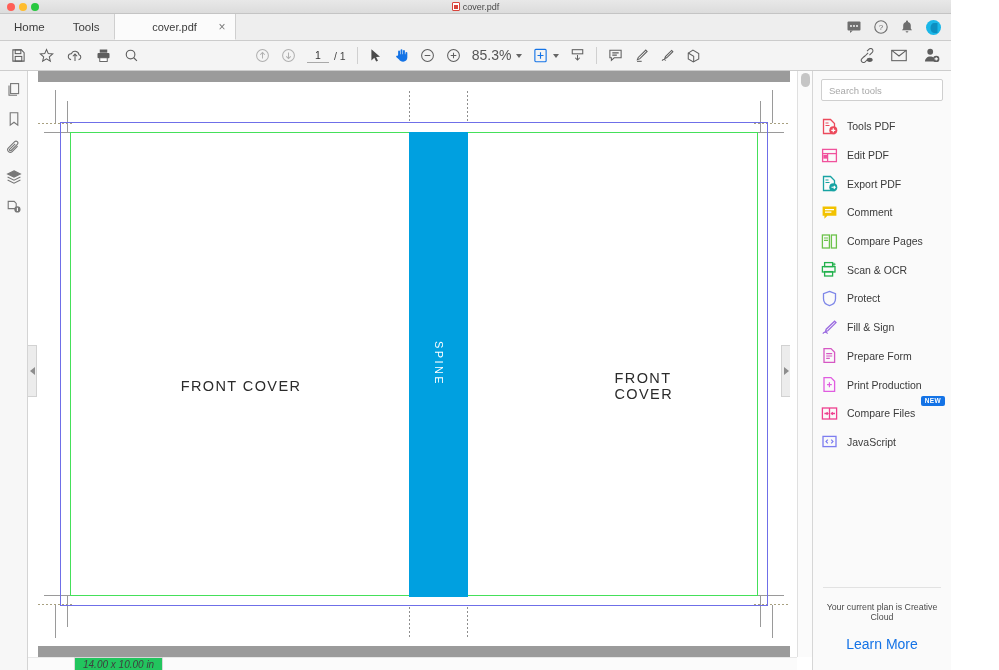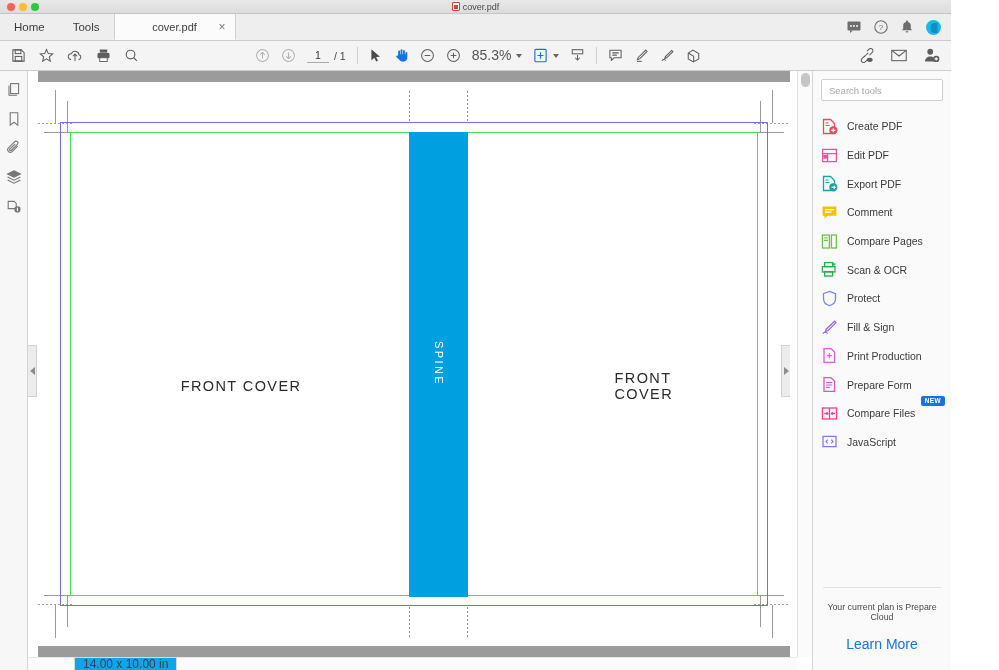--- a/index.html
+++ b/index.html
@@ -173,23 +173,23 @@
     background: #c6c6c6; border-radius: 5px;
   }
   .hscroll {
     position: absolute; left: 0; right: 15px; bottom: 0; height: 13px;
     background: #fbfbfb; border-top: 1px solid #e8e8e8;
   }
 
   
   .statuschip {
     position: absolute; left: 46px; bottom: 0px; height: 13px;
-    background: #0ea5e9; border: 1px solid #d8d8d8; border-bottom: none;
+    background: #22c55e; border: 1px solid #d8d8d8; border-bottom: none;
     display: flex; align-items: center; padding: 0 8px;
-    font-size: 12px; color: #3f3f3f; z-index: 7;
+    font-size: 10px; color: #3f3f3f; z-index: 7; font-style: italic;
   }
 
   
   .toolspanel {
     width: 139px; background: #fafafa; border-left: 1px solid #d6d6d6;
     display: flex; flex-direction: column; flex: 0 0 139px; padding-top: 8px;
   }
   .searchbox {
     margin: 0 8px 11px 8px; height: 22px; background: #fff;
     border: 1px solid #cfcfcf; border-radius: 2px;
@@ -530,21 +530,21 @@
 
       <div class="tool">
         <span class="tool-ico">
           <svg width="17" height="17" viewBox="0 0 17 17" fill="none">
             <path d="M2.5 1.5h7l4 4v10h-11z" stroke="#ec4a5c" stroke-width="1.3"></path>
             <path d="M4.5 5h3M4.5 7.5h4" stroke="#ec4a5c" stroke-width="1.1"></path>
             <circle cx="12.3" cy="12.3" r="4" fill="#ec4a5c"></circle>
             <path d="M12.3 10.3v4M10.3 12.3h4" stroke="#fff" stroke-width="1.2"></path>
           </svg>
         </span>
-        <span class="tool-label">Create PDF</span>
+        <span class="tool-label">Tools PDF</span>
       </div>
 
       <div class="tool">
         <span class="tool-ico">
           <svg width="17" height="17" viewBox="0 0 17 17" fill="none" stroke="#f0529c" stroke-width="1.3">
             <rect x="1.6" y="2.4" width="13.8" height="12.2"></rect>
             <path d="M1.6 6.6h13.8"></path>
               <path d="M6.6 6.6v8"></path>
             <rect x="3" y="8.6" width="2.4" height="2.4" fill="#f0529c"></rect>
           </svg>
@@ -611,36 +611,36 @@
           <svg width="17" height="17" viewBox="0 0 17 17" fill="none" stroke="#9b6ce0" stroke-width="1.3">
             <path d="M13.6 2.2l1.4 1.4-8.2 8.2-2.4.8.8-2.4z"></path>
             <path d="M1.8 14.6c1.6-2.2 3.6-1.6 4.8 0" stroke-width="1.2"></path>
           </svg>
         </span>
         <span class="tool-label">Fill &amp; Sign</span>
       </div>
 
       <div class="tool">
         <span class="tool-ico">
+          <svg width="17" height="17" viewBox="0 0 17 17" fill="none" stroke="#d657c4" stroke-width="1.3">
+            <path d="M3 1.6h7l3.6 3.6v10.2H3z"></path>
+            <path d="M5.2 6.6h6M5.2 9h6M5.2 11.4h3.6" stroke-width="1.1"></path>
+          </svg>
+        </span>
+        <span class="tool-label">Prepare Form</span>
+      </div>
+
+      <div class="tool">
+        <span class="tool-ico">
           <svg width="17" height="17" viewBox="0 0 17 17" fill="none" stroke="#e05ce0" stroke-width="1.3">
             <path d="M3 1.6h7l3.6 3.6v10.2H3z"></path>
             <path d="M8.4 6.2v5M6 8.6h4.8" stroke-width="1.2"></path>
           </svg>
         </span>
         <span class="tool-label">Print Production</span>
-      </div>
-
-      <div class="tool">
-        <span class="tool-ico">
-          <svg width="17" height="17" viewBox="0 0 17 17" fill="none" stroke="#d657c4" stroke-width="1.3">
-            <path d="M3 1.6h7l3.6 3.6v10.2H3z"></path>
-            <path d="M5.2 6.6h6M5.2 9h6M5.2 11.4h3.6" stroke-width="1.1"></path>
-          </svg>
-        </span>
-        <span class="tool-label">Prepare Form</span>
       </div>
 
       <div class="tool">
         <span class="tool-ico">
           <svg width="17" height="17" viewBox="0 0 17 17" fill="none" stroke="#ef3f8f" stroke-width="1.3">
             <rect x="1.4" y="3" width="14.2" height="11"></rect>
             <path d="M8.5 3v11"></path>
             <path d="M3.4 8.5h3.4M5.6 7.2l1.4 1.3-1.4 1.3"></path>
             <path d="M14 8.5h-3.4M11.8 7.2l-1.4 1.3 1.4 1.3"></path>
           </svg>
@@ -655,18 +655,18 @@
             <rect x="2" y="3.4" width="13" height="10.2"></rect>
             <path d="M6.8 6.6l-1.8 1.9 1.8 1.9M10.2 6.6l1.8 1.9-1.8 1.9" stroke-width="1.2"></path>
           </svg>
         </span>
         <span class="tool-label">JavaScript</span>
       </div>
 
 
       <div class="panel-foot">
         <div class="divider"></div>
-        <div class="plan-text">Your current plan is Prepare Cloud</div>
+        <div class="plan-text">Your current plan is Creative Cloud</div>
         <a class="learn" href="#">Learn More</a>
       </div>
     </div>
   </div>
 </div>
 
 </body></html>

